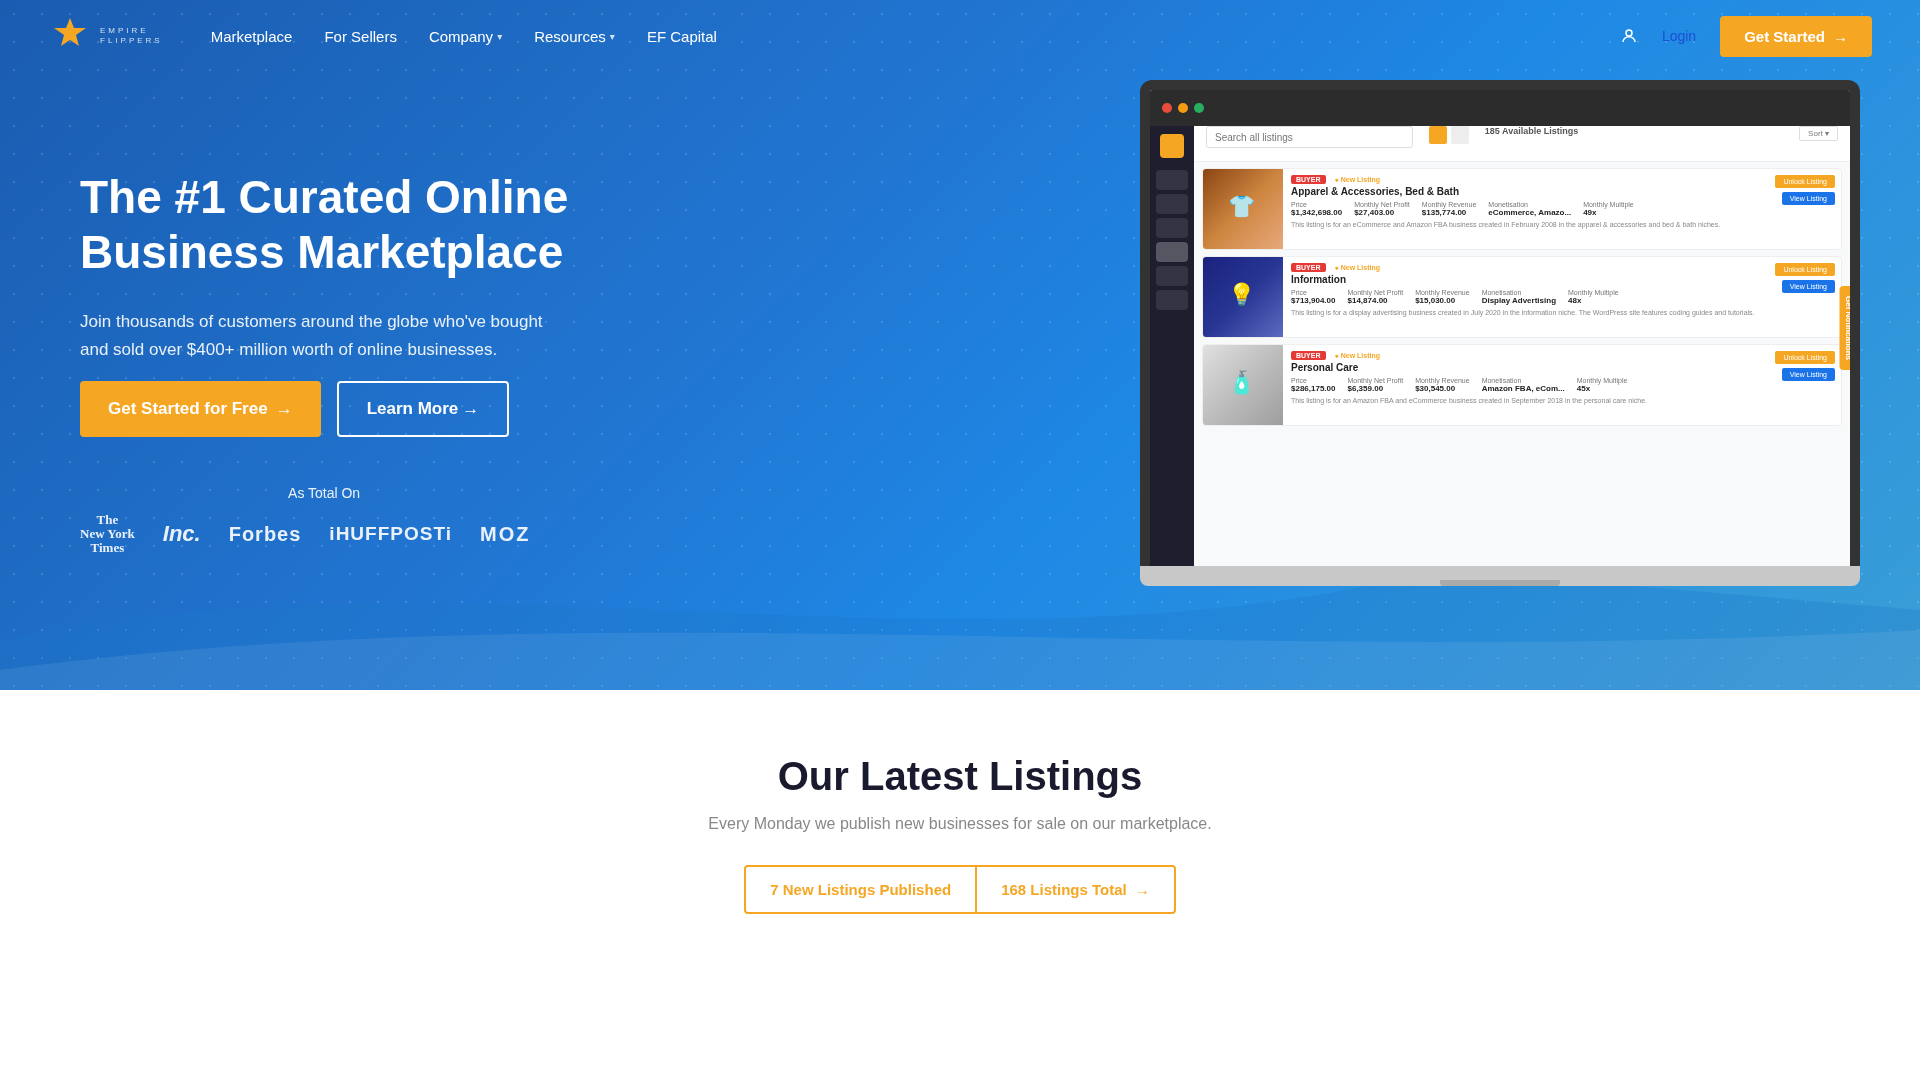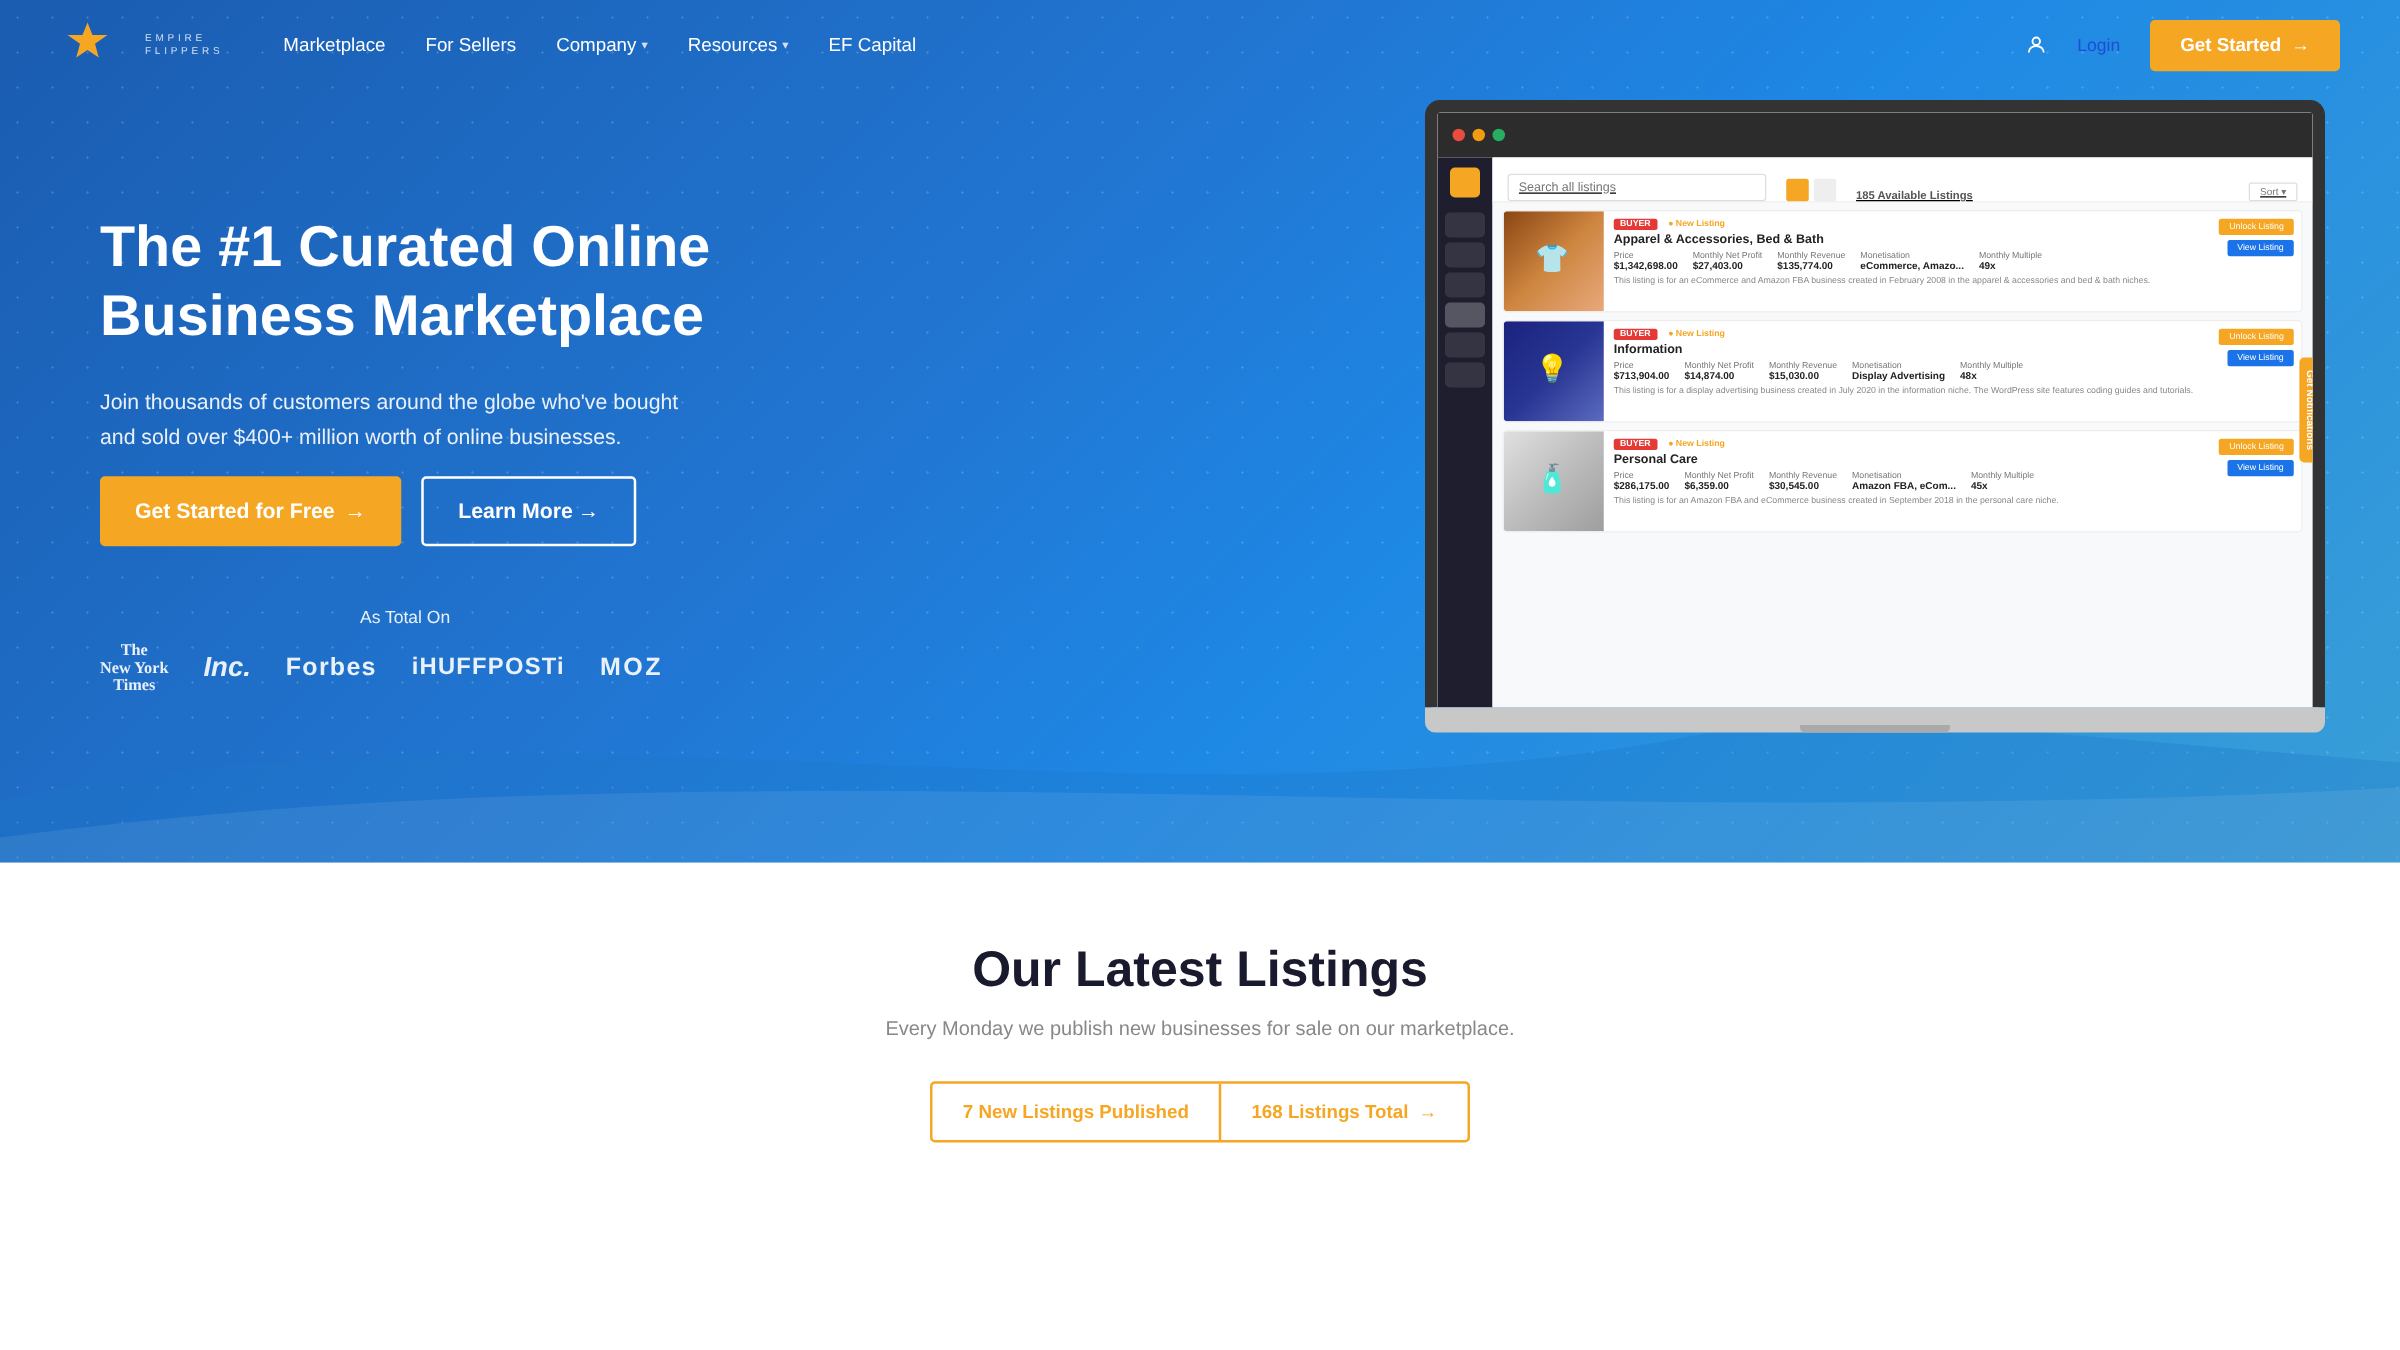--- a/index.html
+++ b/index.html
@@ -11,21 +11,21 @@
       top: 0; left: 0; right: 0;
       z-index: 10;
       display: flex;
       align-items: center;
       padding: 0 48px;
       height: 72px;
     }
     .logo-area {
       display: flex;
       align-items: center;
-      gap: 24px;
+      gap: 8px;
       margin-right: 48px;
     }
     .logo-icon {
       width: 44px;
       height: 44px;
     }
     .logo-text {
       color: white;
       font-size: 13px;
       font-weight: 700;
@@ -282,25 +282,24 @@
     }
     .ui-main {
       flex: 1;
       background: #f8f9fa;
       overflow: hidden;
     }
     .ui-topbar {
       background: white;
       height: 36px;
       display: flex;
-      align-items: flex-end;
+      align-items: flex-start;
       padding: 0 12px;
       gap: 16px;
       border-bottom: 1px solid #eee;
-      text-decoration: underline;
     }
     .ui-search {
       flex: 1;
       height: 22px;
       border: 1px solid #ddd;
       border-radius: 3px;
       padding: 0 8px;
       font-size: 10px;
       color: #aaa;
     }

